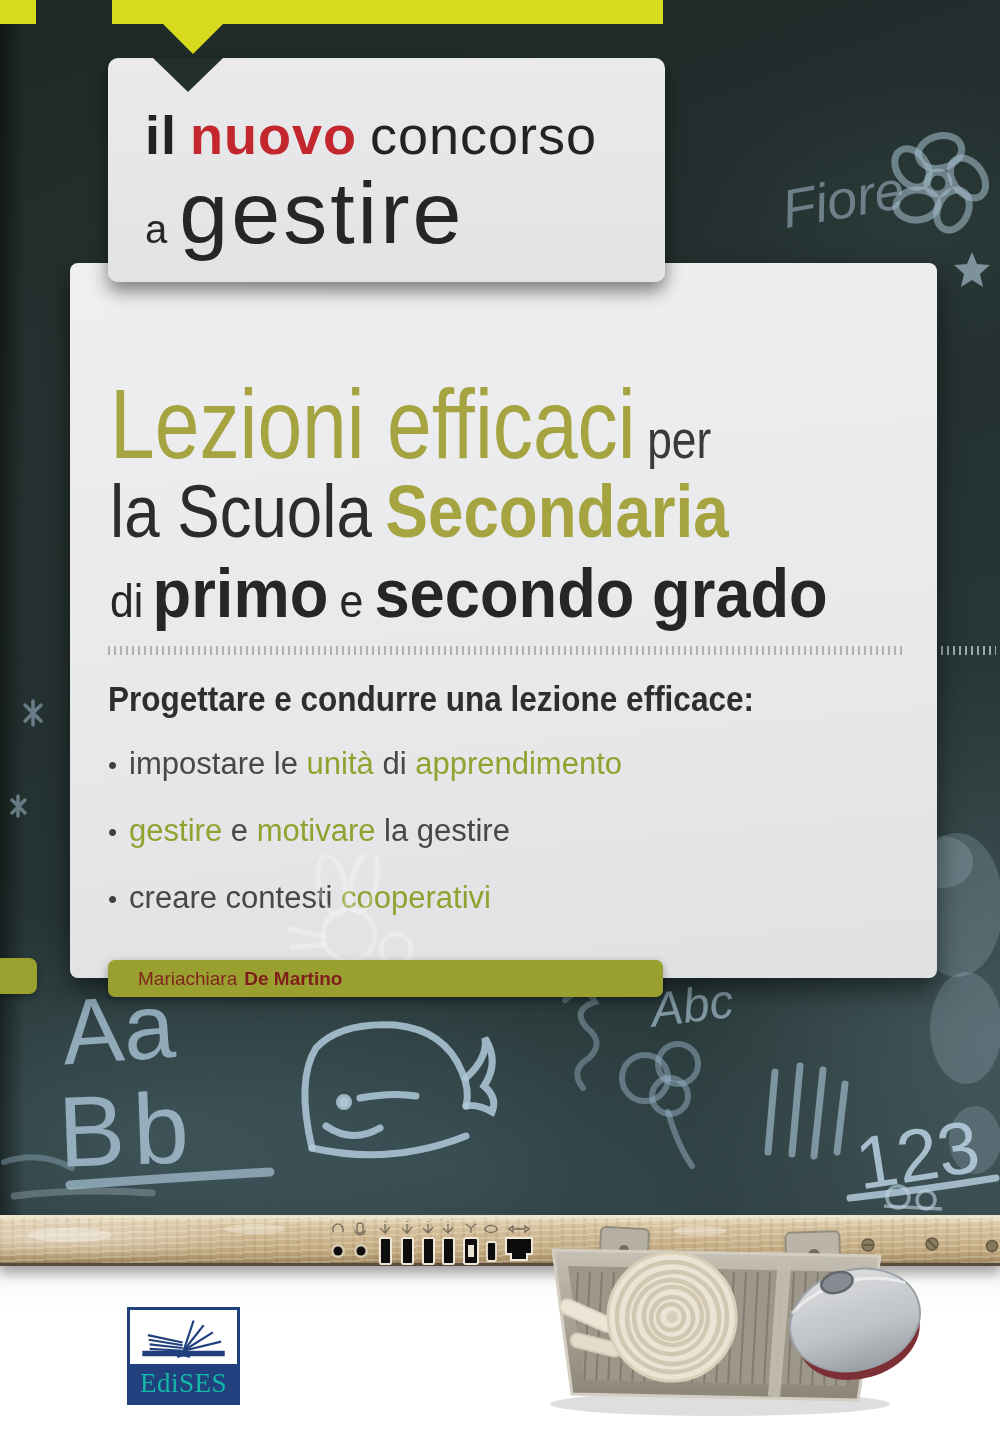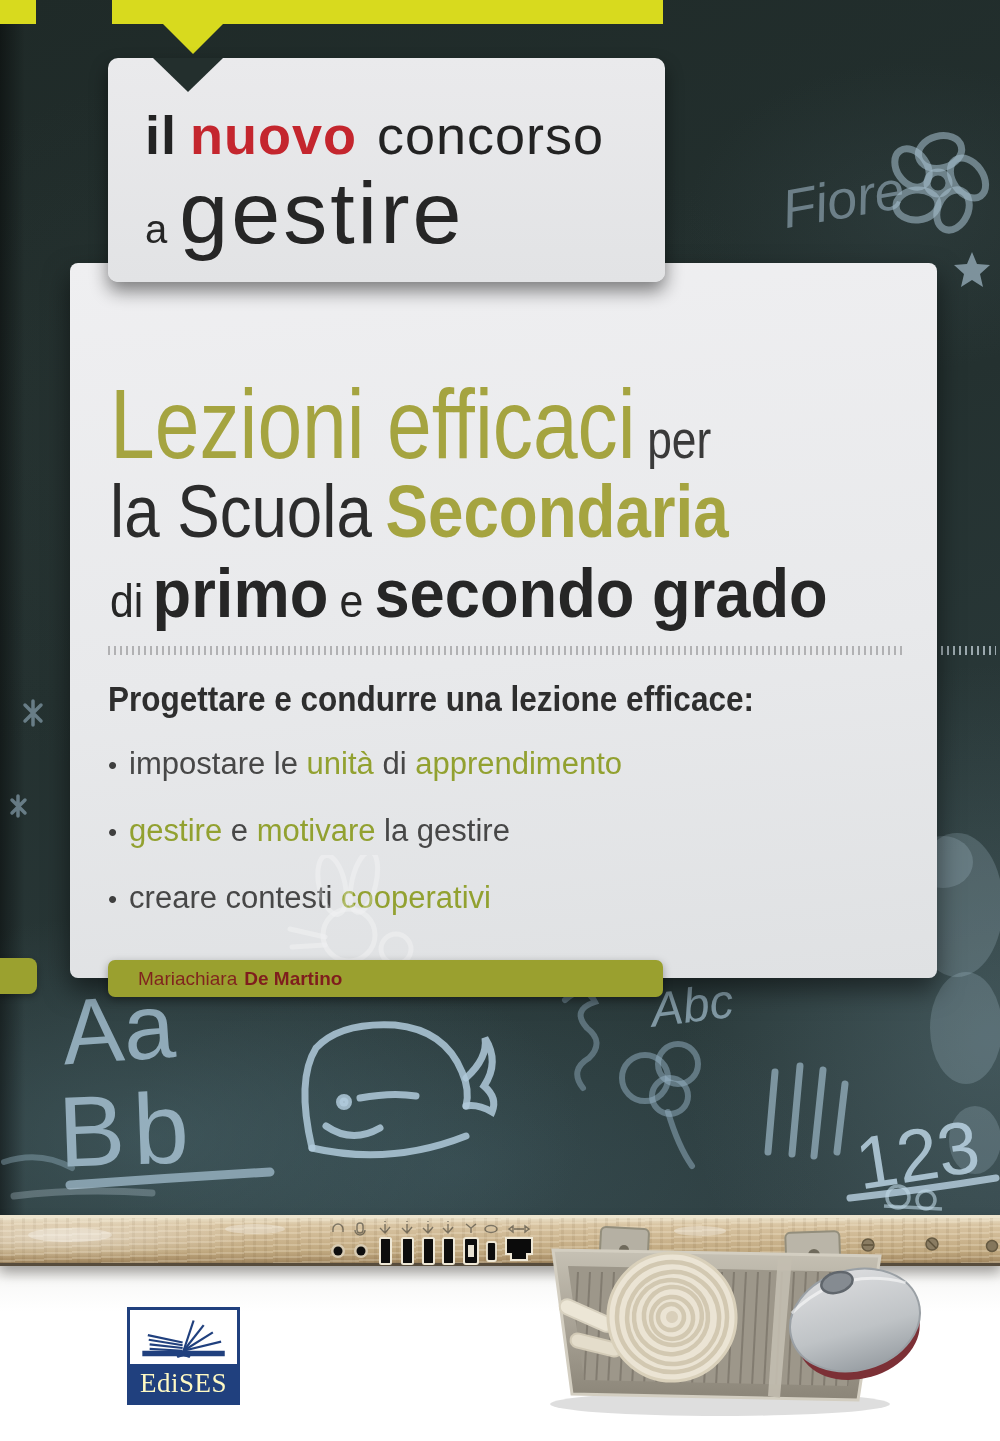--- a/index.html
+++ b/index.html
@@ -29,21 +29,21 @@
 
   
   .series-box{position:absolute;left:108px;top:58px;width:557px;height:224px;
     background:linear-gradient(180deg,#eaeaec,#e2e3e5);border-radius:10px;
     box-shadow:0 9px 18px rgba(0,0,0,.48);z-index:6;}
   .series-notch{position:absolute;left:45px;top:0;width:70px;height:34px;
     background:#232f2d;clip-path:polygon(0 0,100% 0,50% 100%);}
   .series-l1{position:absolute;left:37px;top:46px;font-size:54px;letter-spacing:1px;
     white-space:nowrap;color:#232323;}
   .series-l1 .w-il{font-weight:700;margin-right:13px;}
-  .series-l1 .w-nuovo{font-weight:700;color:#c4262e;margin-right:20px;}
+  .series-l1 .w-nuovo{font-weight:700;color:#c4262e;margin-right:13px;}
   .series-l1 .w-concorso{font-weight:500;}
   .series-l2{position:absolute;left:37px;top:104px;display:flex;align-items:baseline;
     white-space:nowrap;color:#262626;}
   .series-l2 .w-a{font-size:40px;font-weight:300;margin-right:12px;}
   .series-l2 .w-cattedra{font-size:88px;font-weight:300;letter-spacing:3px;}
 
   
   .card{position:absolute;left:70px;top:263px;width:867px;height:715px;z-index:4;
     background:linear-gradient(175deg,#efeff1 0%,#e8e9eb 55%,#dfe1e3 100%);
     border-radius:8px;box-shadow:0 12px 26px rgba(0,0,0,.5);}
@@ -93,21 +93,21 @@
 
   .ports-svg{position:absolute;left:327px;top:1221px;z-index:8;}
   .wood-details{position:absolute;left:0;top:1215px;z-index:7;}
   .tray-svg{position:absolute;left:530px;top:1222px;z-index:9;}
 
   
   .logo{position:absolute;left:127px;top:1307px;width:113px;height:98px;z-index:10;
     border:3px solid #20407e;background:#fff;box-sizing:border-box;
     display:flex;flex-direction:column;}
   .logo .book{height:54px;display:flex;align-items:center;justify-content:center;}
-  .logo .band{flex:1;background:#20407e;color:#fef9c3;display:flex;align-items:center;
+  .logo .band{flex:1;background:#20407e;color:#14b8a6;display:flex;align-items:center;
     justify-content:center;font-family:"Liberation Serif","DejaVu Serif",serif;
     font-size:27px;letter-spacing:.5px;}
 </style>
 </head>
 <body>
 
 <div id="cover">
 
   <div class="board"></div>
 

